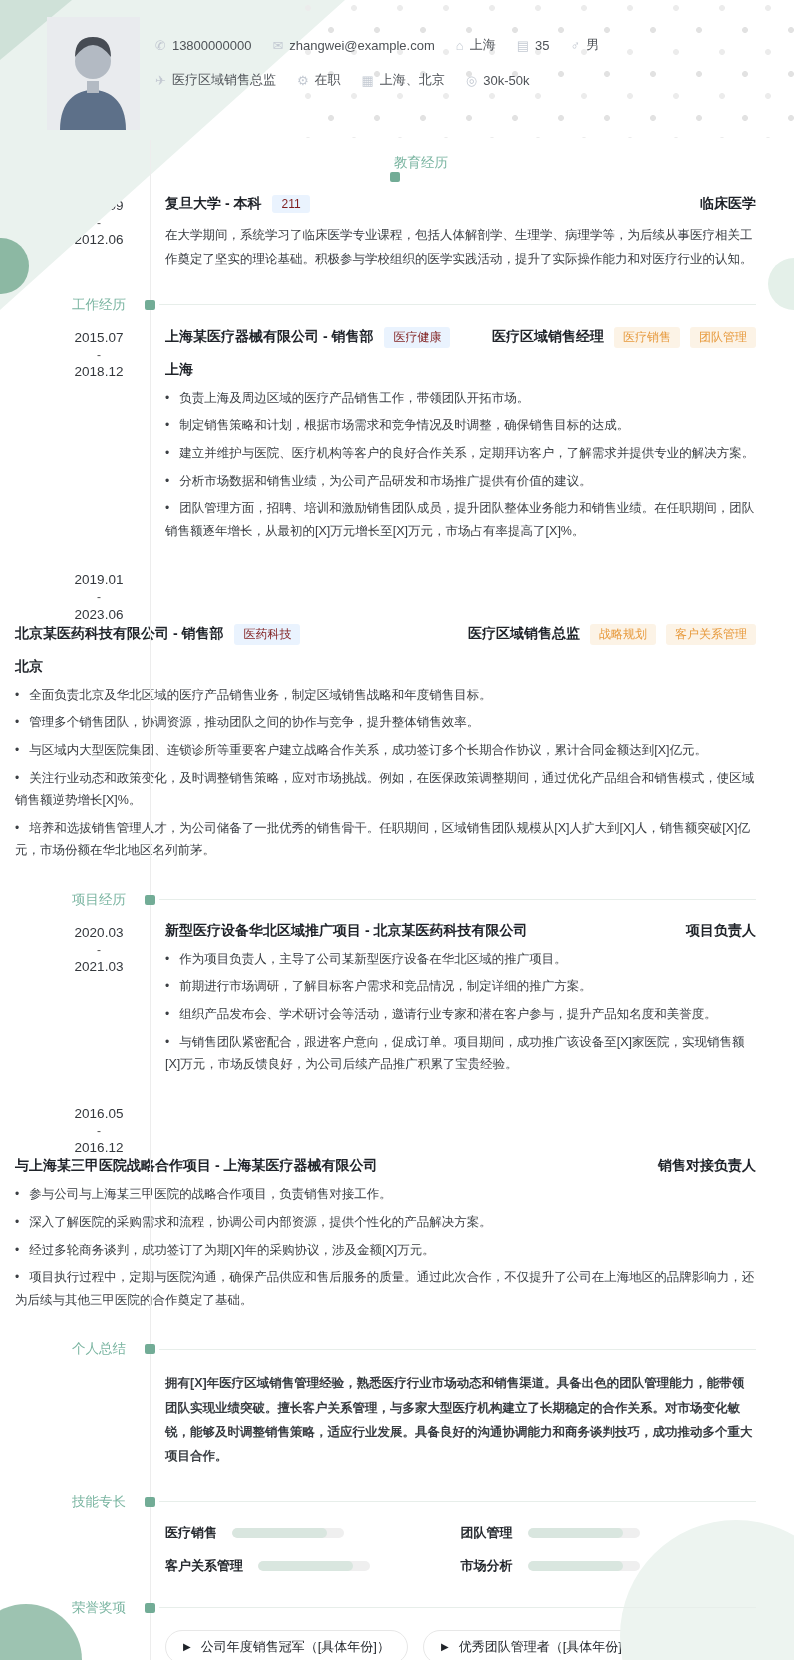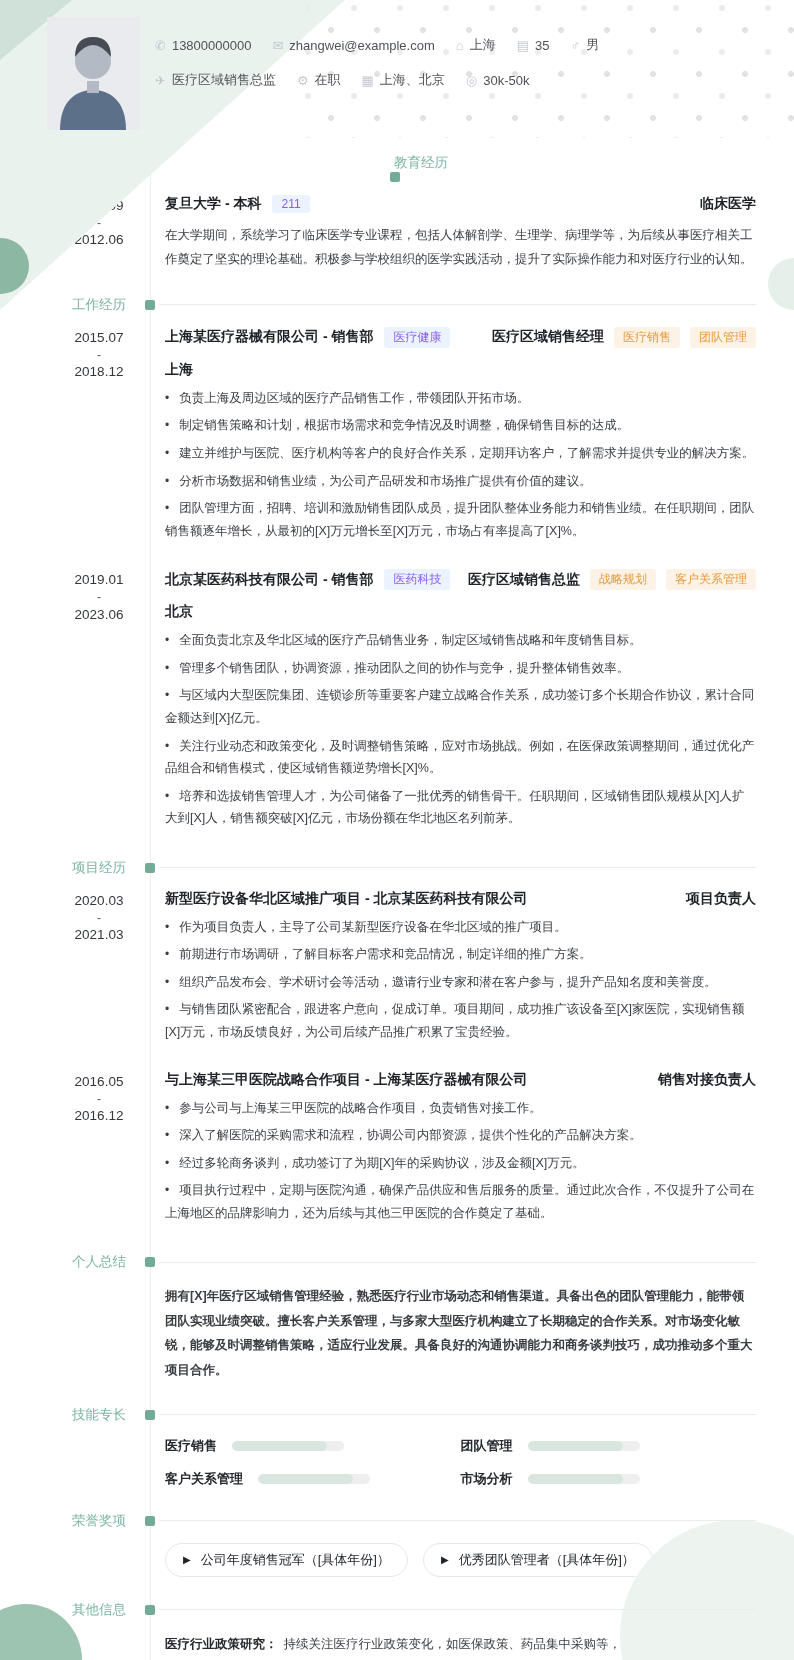--- a/index.html
+++ b/index.html
@@ -29,28 +29,28 @@
   .cicon{color:#c3c9d2;font-size:13px;}
 
   
   .sec-head{display:flex;align-items:center;margin:24px 0 13px;position:relative;}
   .sec-head.first{flex-direction:column;}
   .sec-label{width:150px;box-sizing:border-box;text-align:right;padding-right:24px;color:#7ab5a1;font-size:13.5px;flex-shrink:0;}
   .sec-dot{width:10px;height:10px;border-radius:2px;background:#72ac96;margin-left:-5px;flex-shrink:0;}
   .sec-rule{flex:1;height:1px;background:#e7eeea;margin:0 38px 0 4px;}
 
   .entry{display:flex;}
-  .entry + .entry{margin-top:22px;}
+  .entry + .entry{margin-top:22px;flex-direction:column;}
   .entry-dates{width:150px;box-sizing:border-box;flex-shrink:0;padding-left:48px;text-align:center;font-size:13.5px;color:#33373c;line-height:1.35;padding-top:2px;}
   .entry-dates .dsep{font-size:12px;color:#555;}
   .entry-body{flex:1;padding:0 38px 0 15px;min-width:0;}
   .entry-head{display:flex;justify-content:space-between;align-items:center;gap:10px;}
   .entry-title{font-size:14px;font-weight:700;color:#1f2329;display:flex;align-items:center;gap:11px;white-space:nowrap;}
   .entry-right{display:flex;align-items:center;gap:10px;font-size:14px;font-weight:700;color:#1f2329;white-space:nowrap;}
-  .badge-blue{background:#eaf3fe;color:#8b5cf6;font-size:12px;font-weight:400;padding:2px 9px;border-radius:3px;}
+  .badge-blue{background:#eaf3fe;color:#7f1d1d;font-size:12px;font-weight:400;padding:2px 9px;border-radius:3px;}
   .tag{background:#fcf3e6;color:#e79a3d;font-size:12px;font-weight:400;padding:2px 9px;border-radius:3px;}
   .location{font-size:14px;font-weight:700;color:#1f2329;margin-top:13px;}
   .bullets{margin-top:8px;}
   .bullet{font-size:12.5px;color:#3a3e43;line-height:1.8;margin:5px 0;}
   .b-dot{margin-right:10px;font-size:12px;color:#3a3e43;}
   .para{font-size:12.5px;color:#3a3e43;line-height:1.95;margin:10px 0 0;}
 
   
   .skills{display:grid;grid-template-columns:1fr 1fr;gap:15px 40px;padding-right:40px;}
   .skill{display:flex;align-items:center;}

